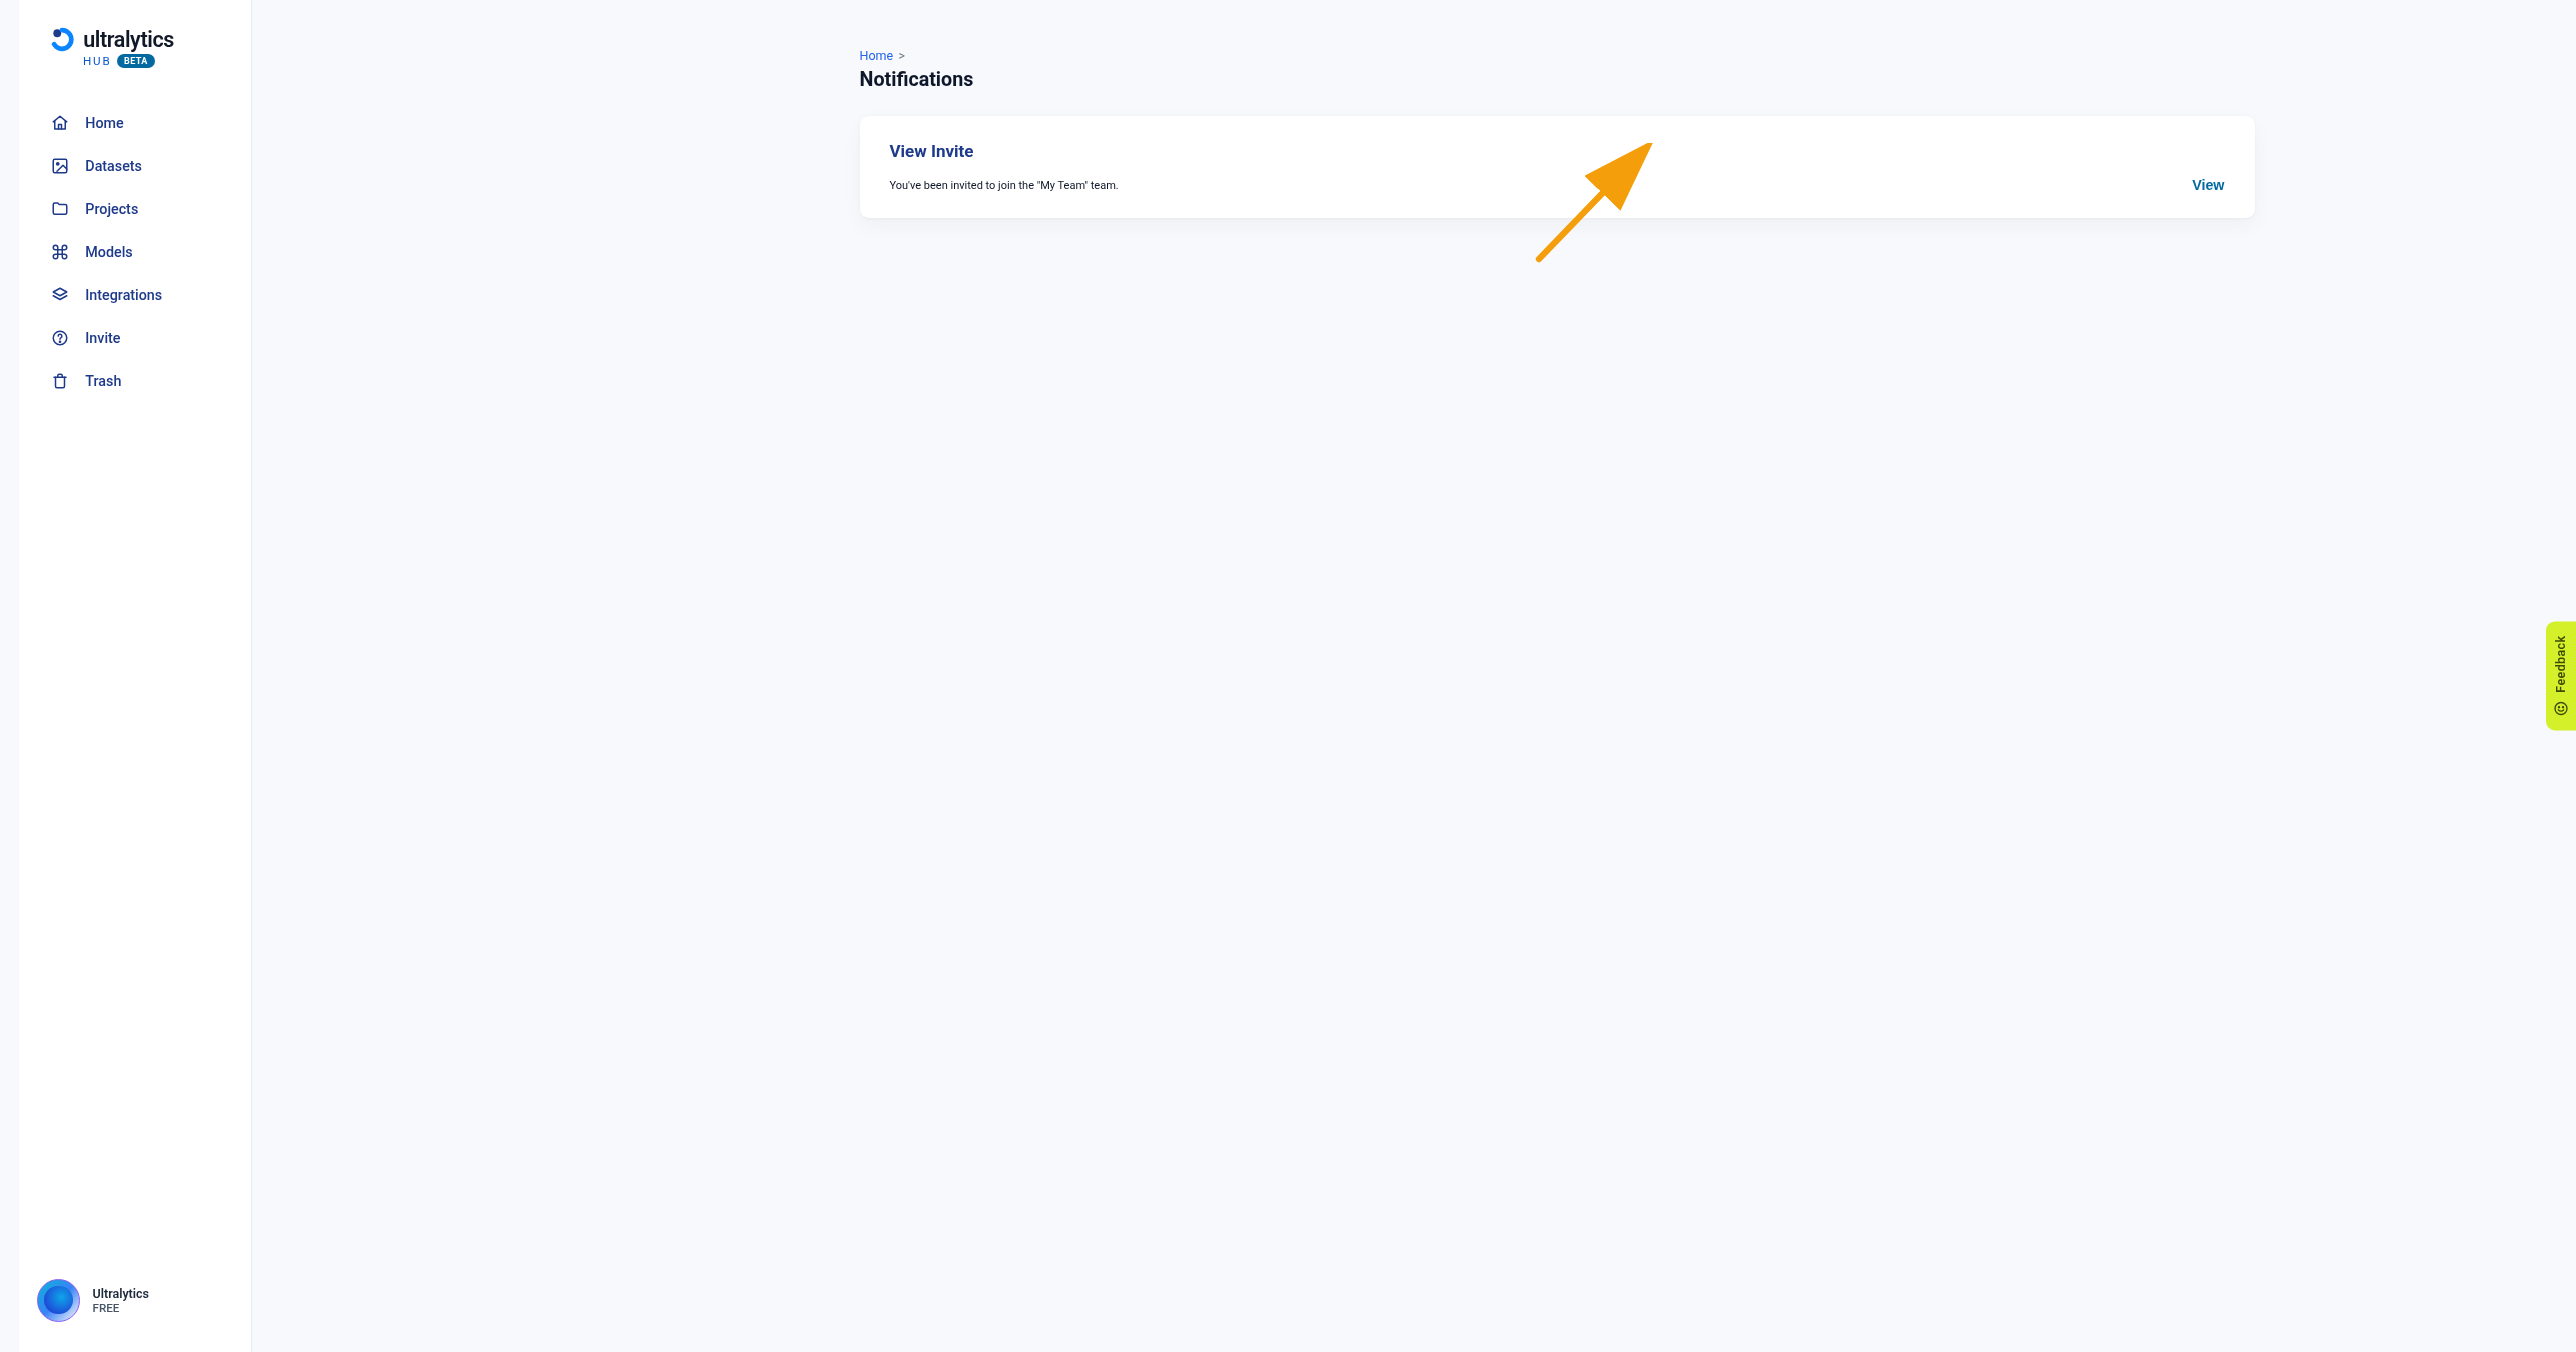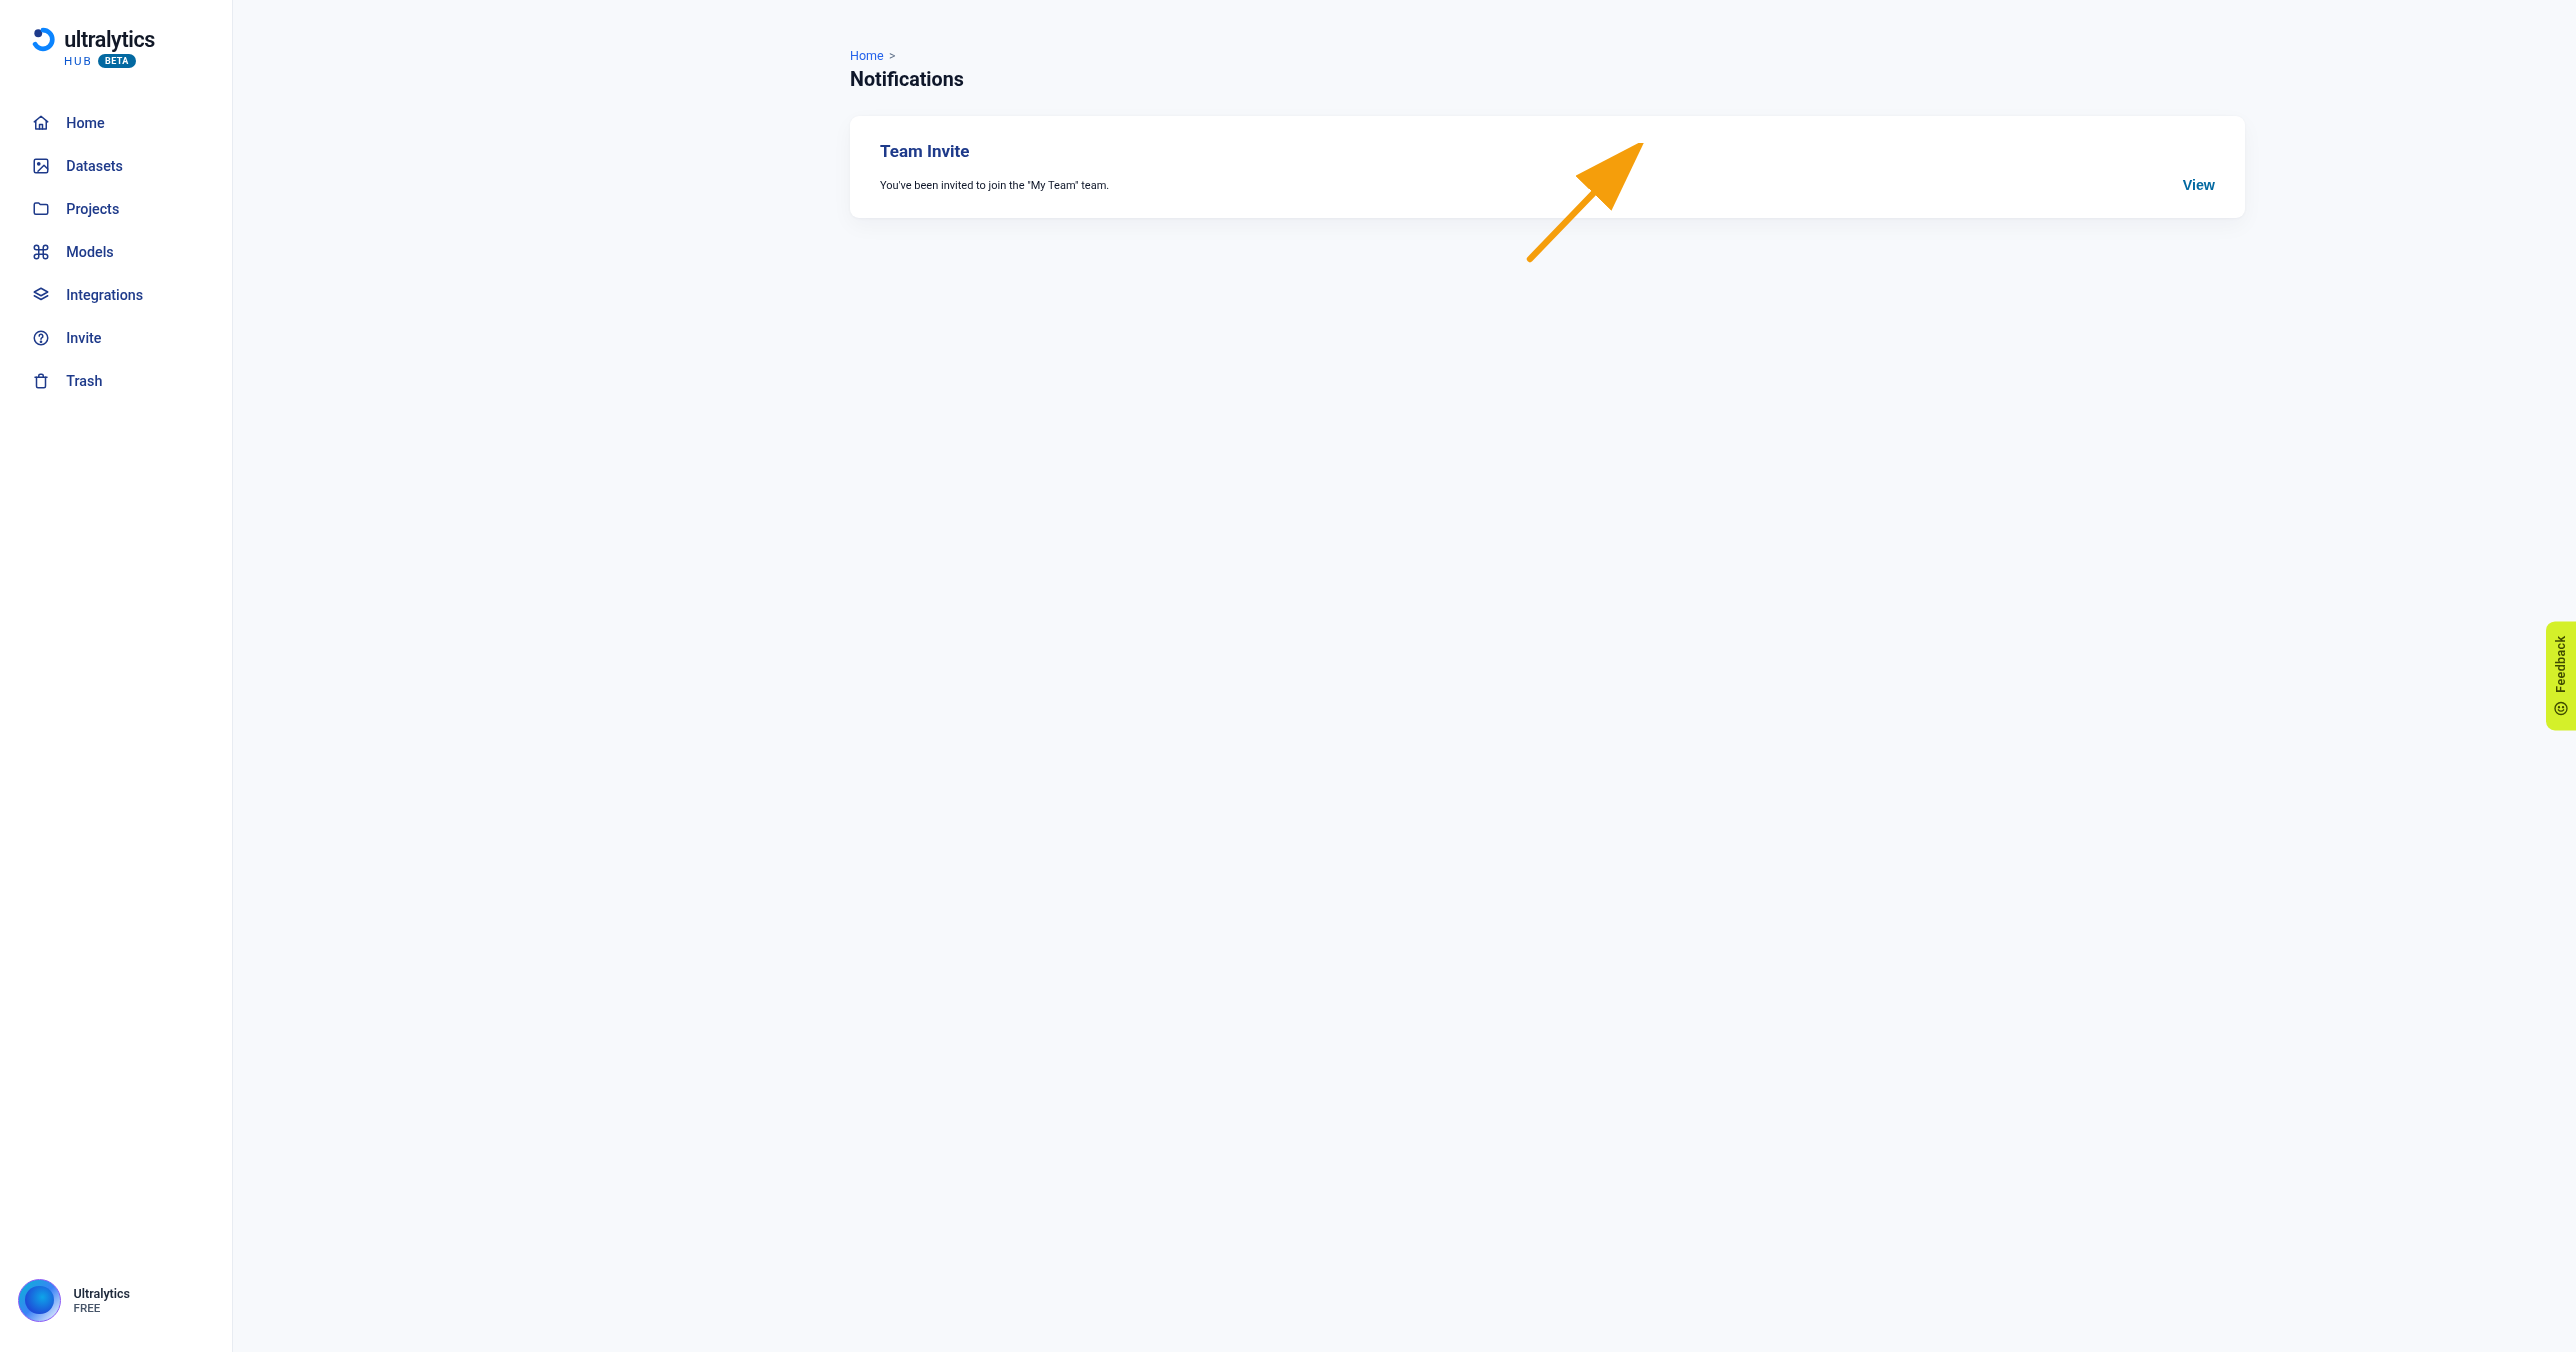--- a/index.html
+++ b/index.html
@@ -1,19 +1,19 @@
 <!DOCTYPE html>
 <html style="font-size:14.3px"><head>
 <meta charset="utf-8">
 <style>
   * { margin: 0; padding: 0; box-sizing: border-box; }
   html, body { width: 100%; height: 100%; font-family: -apple-system, BlinkMacSystemFont, "Segoe UI", Roboto, sans-serif; }
   body { background: #f7f9fc; overflow: hidden; }
 
-  .app { display: flex; width: 100%; height: 100vh; }
+  .app { display: flex; width: 100%; height: 100vh; padding-left: 19px; }
 
   
   .sidebar {
     width: 233px;
     background: #ffffff;
     border-right: 0.9px solid #e8ecf2;
     display: flex;
     flex-direction: column;
     padding: 27px 0 18px 0;
   }
@@ -286,21 +286,21 @@
 
   <main class="main">
     <div class="content">
       <div class="breadcrumb">
         <a>Home</a>
         <span class="sep">&gt;</span>
       </div>
       <h1 class="page-title">Notifications</h1>
 
       <div class="card">
-        <div class="card-title">Team Invite</div>
+        <div class="card-title">View Invite</div>
         <div class="card-row">
           <div class="card-body">You've been invited to join the "My Team" team.</div>
           <button class="view-btn">View</button>
         </div>
 
         <svg class="annotation-arrow" style="left:50%; top:27px; width:143px; height:125px; transform:translateX(-36px);" viewBox="0 0 160 140">
           <defs>
             <marker id="arrowhead" markerWidth="12" markerHeight="12" refX="8" refY="4" orient="auto">
               <polygon points="0 0, 12 4, 0 8" fill="#f59e0b"></polygon>
             </marker>

